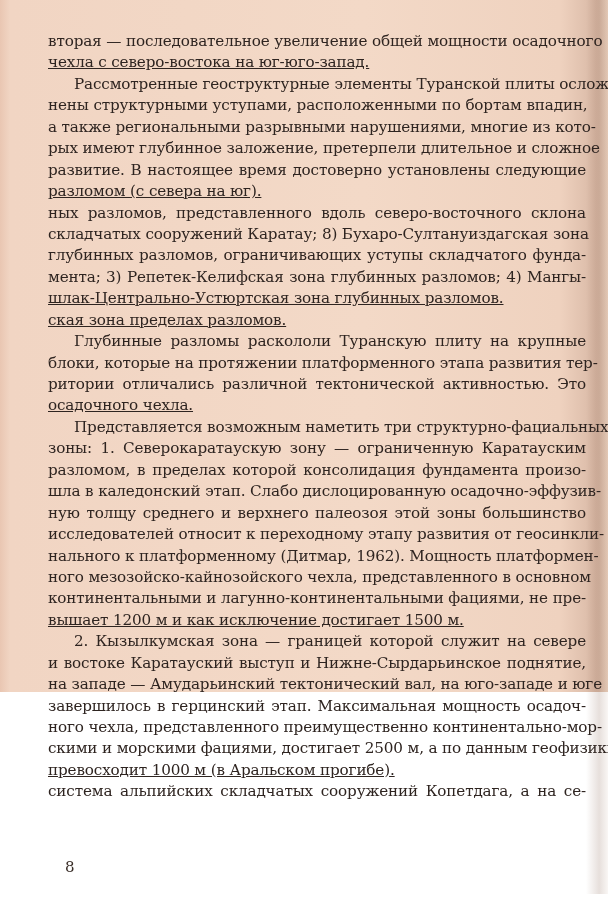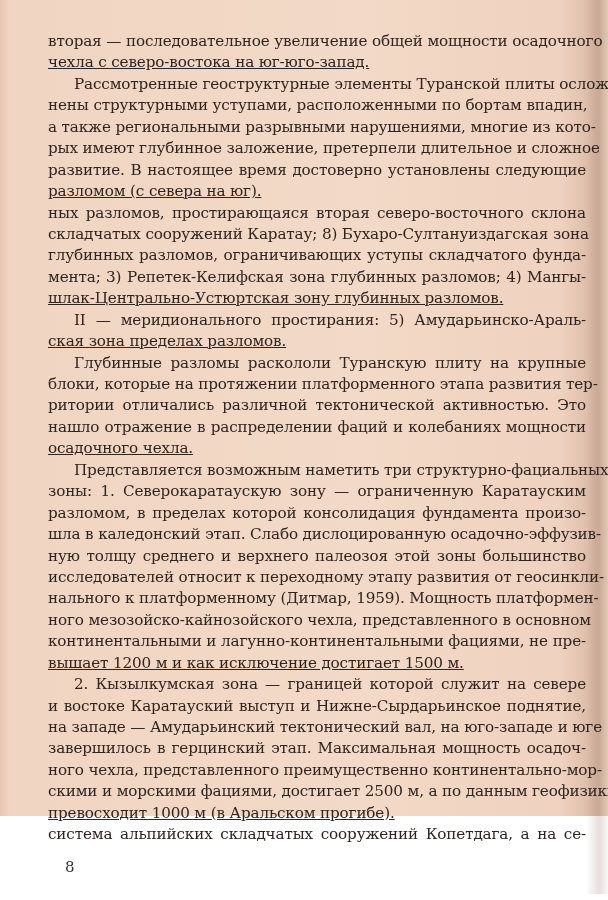--- a/index.html
+++ b/index.html
@@ -1,21 +1,21 @@
 <!DOCTYPE html>
 <html><head>
 <meta charset="utf-8">
 <style>
   html, body { margin: 0; padding: 0; }
   body {
     width: 608px; height: 900px; overflow: hidden; position: relative;
     background: #ffffff;
   }
   .page {
-    position: absolute; left: 0; top: 0; width: 608px; height: 816px;
+    position: absolute; left: 0; top: 0; width: 608px; height: 692px;
     background: linear-gradient(90deg, #e9c6b2 0px, #f1d5c3 10px, #f3d9c7 60%, #efd2bf 92%, #d9b9a6 98%, #e6cbb8 100%);
   }
   .spine-shadow {
     position: absolute; right: 0; top: 0; width: 22px; height: 894px;
     background: linear-gradient(90deg, rgba(0,0,0,0) 0%, rgba(120,80,60,0.18) 60%, rgba(200,170,150,0.1) 100%);
   }
   .text-block {
     position: absolute; left: 48px; top: 31px; width: 538px;
     font-family: "DejaVu Serif", "Liberation Serif", serif;
     font-size: 15.2px; line-height: 21.45px;
@@ -49,48 +49,46 @@
     <div>
       <span class="line indent">Рассмотренные геоструктурные элементы Туранской плиты ослож-</span>
       <span class="line">нены структурными уступами, расположенными по бортам впадин,</span>
       <span class="line">а также региональными разрывными нарушениями, многие из кото-</span>
       <span class="line">рых имеют глубинное заложение, претерпели длительное и сложное</span>
       <span class="line">развитие. В настоящее время достоверно установлены следующие</span>
       <span class="line last">разломом (с севера на юг).</span>
     </div>
 
     <div>
-      <span class="line">ных разломов, простирающаяся вторая северо-восточного склона</span>
+      <span class="line">ных разломов, представленного вдоль северо-восточного склона</span>
       <span class="line">складчатых сооружений Каратау; 8) Бухаро-Султануиздагская зона</span>
       <span class="line">глубинных разломов, ограничивающих уступы складчатого фунда-</span>
       <span class="line">мента; 3) Репетек-Келифская зона глубинных разломов; 4) Мангы-</span>
-      <span class="line last">шлак-Центрально-Устюртская зону глубинных разломов.</span>
+      <span class="line last">шлак-Центрально-Устюртская зона глубинных разломов.</span>
     </div>
 
     <div>
-      <span class="line indent">II — меридионального простирания: 5) Амударьинско-Араль-</span>
       <span class="line last">ская зона пределах разломов.</span>
     </div>
 
     <div>
       <span class="line indent">Глубинные разломы раскололи Туранскую плиту на крупные</span>
       <span class="line">блоки, которые на протяжении платформенного этапа развития тер-</span>
       <span class="line">ритории отличались различной тектонической активностью. Это</span>
-      <span class="line">нашло отражение в распределении фаций и колебаниях мощности</span>
       <span class="line last">осадочного чехла.</span>
     </div>
 
     <div>
       <span class="line indent">Представляется возможным наметить три структурно-фациальных</span>
       <span class="line">зоны: 1. Северокаратаускую зону — ограниченную Каратауским</span>
       <span class="line">разломом, в пределах которой консолидация фундамента произо-</span>
       <span class="line">шла в каледонский этап. Слабо дислоцированную осадочно-эффузив-</span>
       <span class="line">ную толщу среднего и верхнего палеозоя этой зоны большинство</span>
       <span class="line">исследователей относит к переходному этапу развития от геосинкли-</span>
-      <span class="line">нального к платформенному (Дитмар, 1959). Мощность платформен-</span>
+      <span class="line">нального к платформенному (Дитмар, 1962). Мощность платформен-</span>
       <span class="line">ного мезозойско-кайнозойского чехла, представленного в основном</span>
       <span class="line">континентальными и лагунно-континентальными фациями, не пре-</span>
       <span class="line last">вышает 1200 м и как исключение достигает 1500 м.</span>
     </div>
 
     <div>
       <span class="line indent">2. Кызылкумская зона — границей которой служит на севере</span>
       <span class="line">и востоке Каратауский выступ и Нижне-Сырдарьинское поднятие,</span>
       <span class="line">на западе — Амударьинский тектонический вал, на юго-западе и юге</span>
       <span class="line">завершилось в герцинский этап. Максимальная мощность осадоч-</span>

